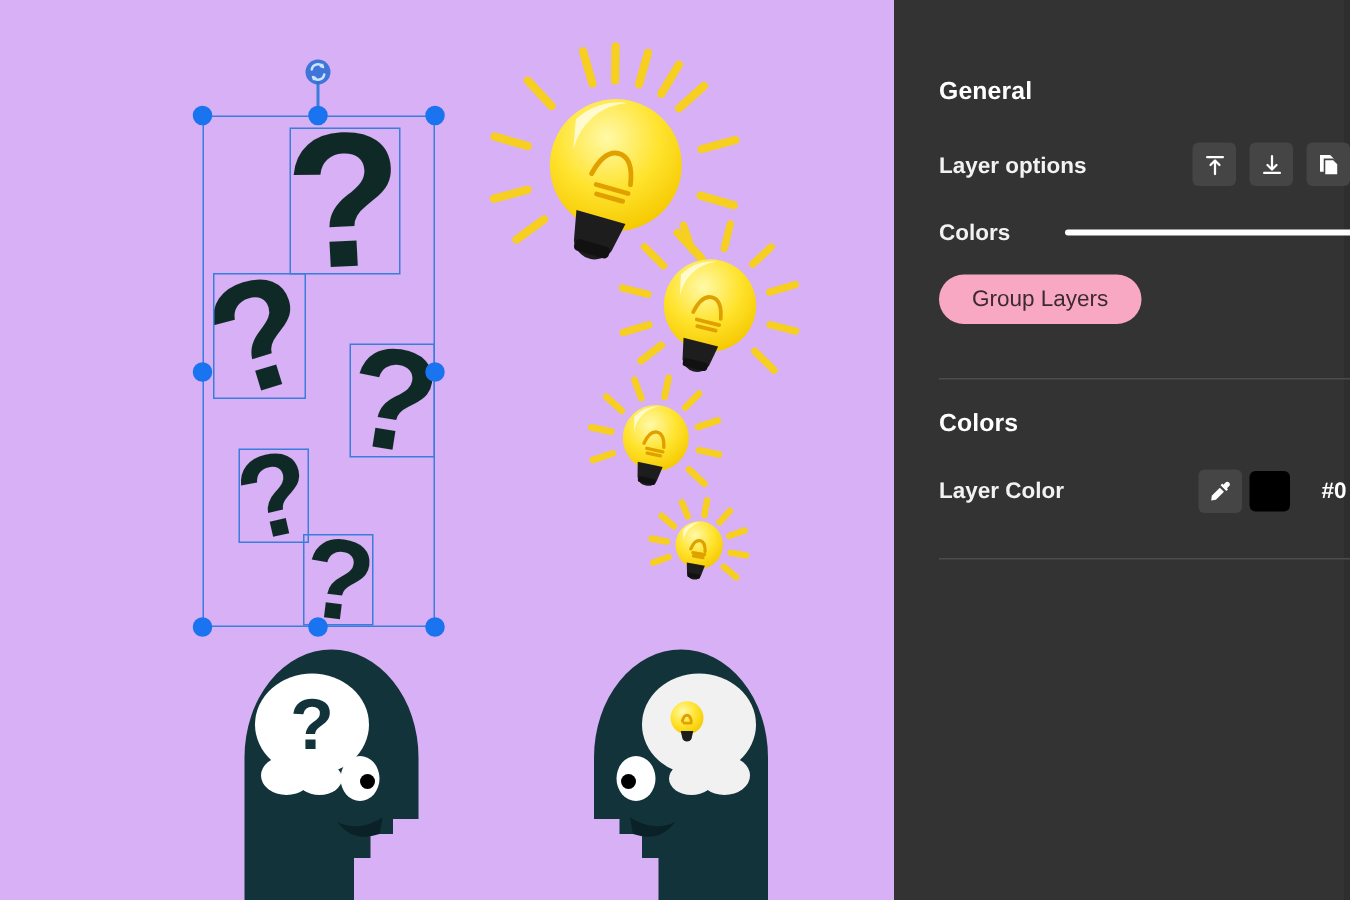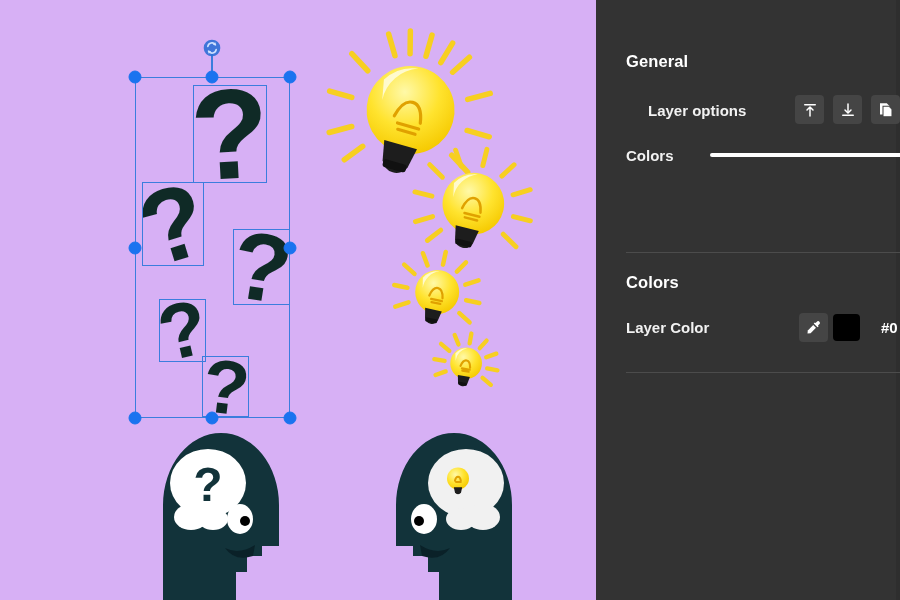--- a/index.html
+++ b/index.html
@@ -248,21 +248,21 @@
       <div class="handle" style="left:135px; top:418px;"></div>
       <div class="handle" style="left:212px; top:418px;"></div>
       <div class="handle" style="left:290px; top:418px;"></div>
     </div>
   </div>
 
   <div id="panel">
 
     <div class="sect-title" style="left:30px; top:52px;">General</div>
 
-    <div class="row-label" style="left:30px; top:102px;margin-left:22px;">Layer options</div>
+    <div class="row-label" style="left:30px; top:102px;">Layer options</div>
 
     <div class="icon-btn" style="left:199px; top:95px;">
       <svg viewBox="0 0 24 24" width="18" height="18">
         <line x1="5" y1="5" x2="19" y2="5" stroke="#fff" stroke-width="2" stroke-linecap="round"></line>
         <line x1="12" y1="20" x2="12" y2="9" stroke="#fff" stroke-width="2" stroke-linecap="round"></line>
         <path d="M8 12 l4 -4 l4 4" fill="none" stroke="#fff" stroke-width="2" stroke-linecap="round" stroke-linejoin="round"></path>
       </svg>
     </div>
 
     <div class="icon-btn" style="left:237px; top:95px;">
@@ -276,20 +276,21 @@
     <div class="icon-btn" style="left:275px; top:95px;">
       <svg viewBox="0 0 24 24" width="18" height="18">
         <path d="M4 3 h9 l4 4 v11 h-13 Z" fill="#ffffff"></path>
         <path d="M8 7 h8 l4 4 v10 h-12 Z" fill="#ffffff" stroke="#454545" stroke-width="1.4"></path>
       </svg>
     </div>
 
     <div class="row-label" style="left:30px; top:147px;">Colors</div>
     <div id="opacity-track" style="left:114px; top:153px; width:200px;"></div>
 
+    <button id="group-layers-btn" style="left:30px; top:183px; height:33px;">Group Layers</button>
 
     <div class="divider" style="top:252px;"></div>
 
     <div class="sect-title" style="left:30px; top:273px;">Colors</div>
 
     <div class="row-label" style="left:30px; top:319px;">Layer Color</div>
 
     <div class="icon-btn" style="left:203px; top:313px;">
       <svg viewBox="0 0 24 24" width="17" height="17">
         <path d="M17.5 3.2a2.6 2.6 0 0 1 3.4 3.4l-2.6 2.6 1 1 -1.6 1.6 -5.4 -5.4 1.6 -1.6 1 1 Z" fill="#ffffff"></path>

